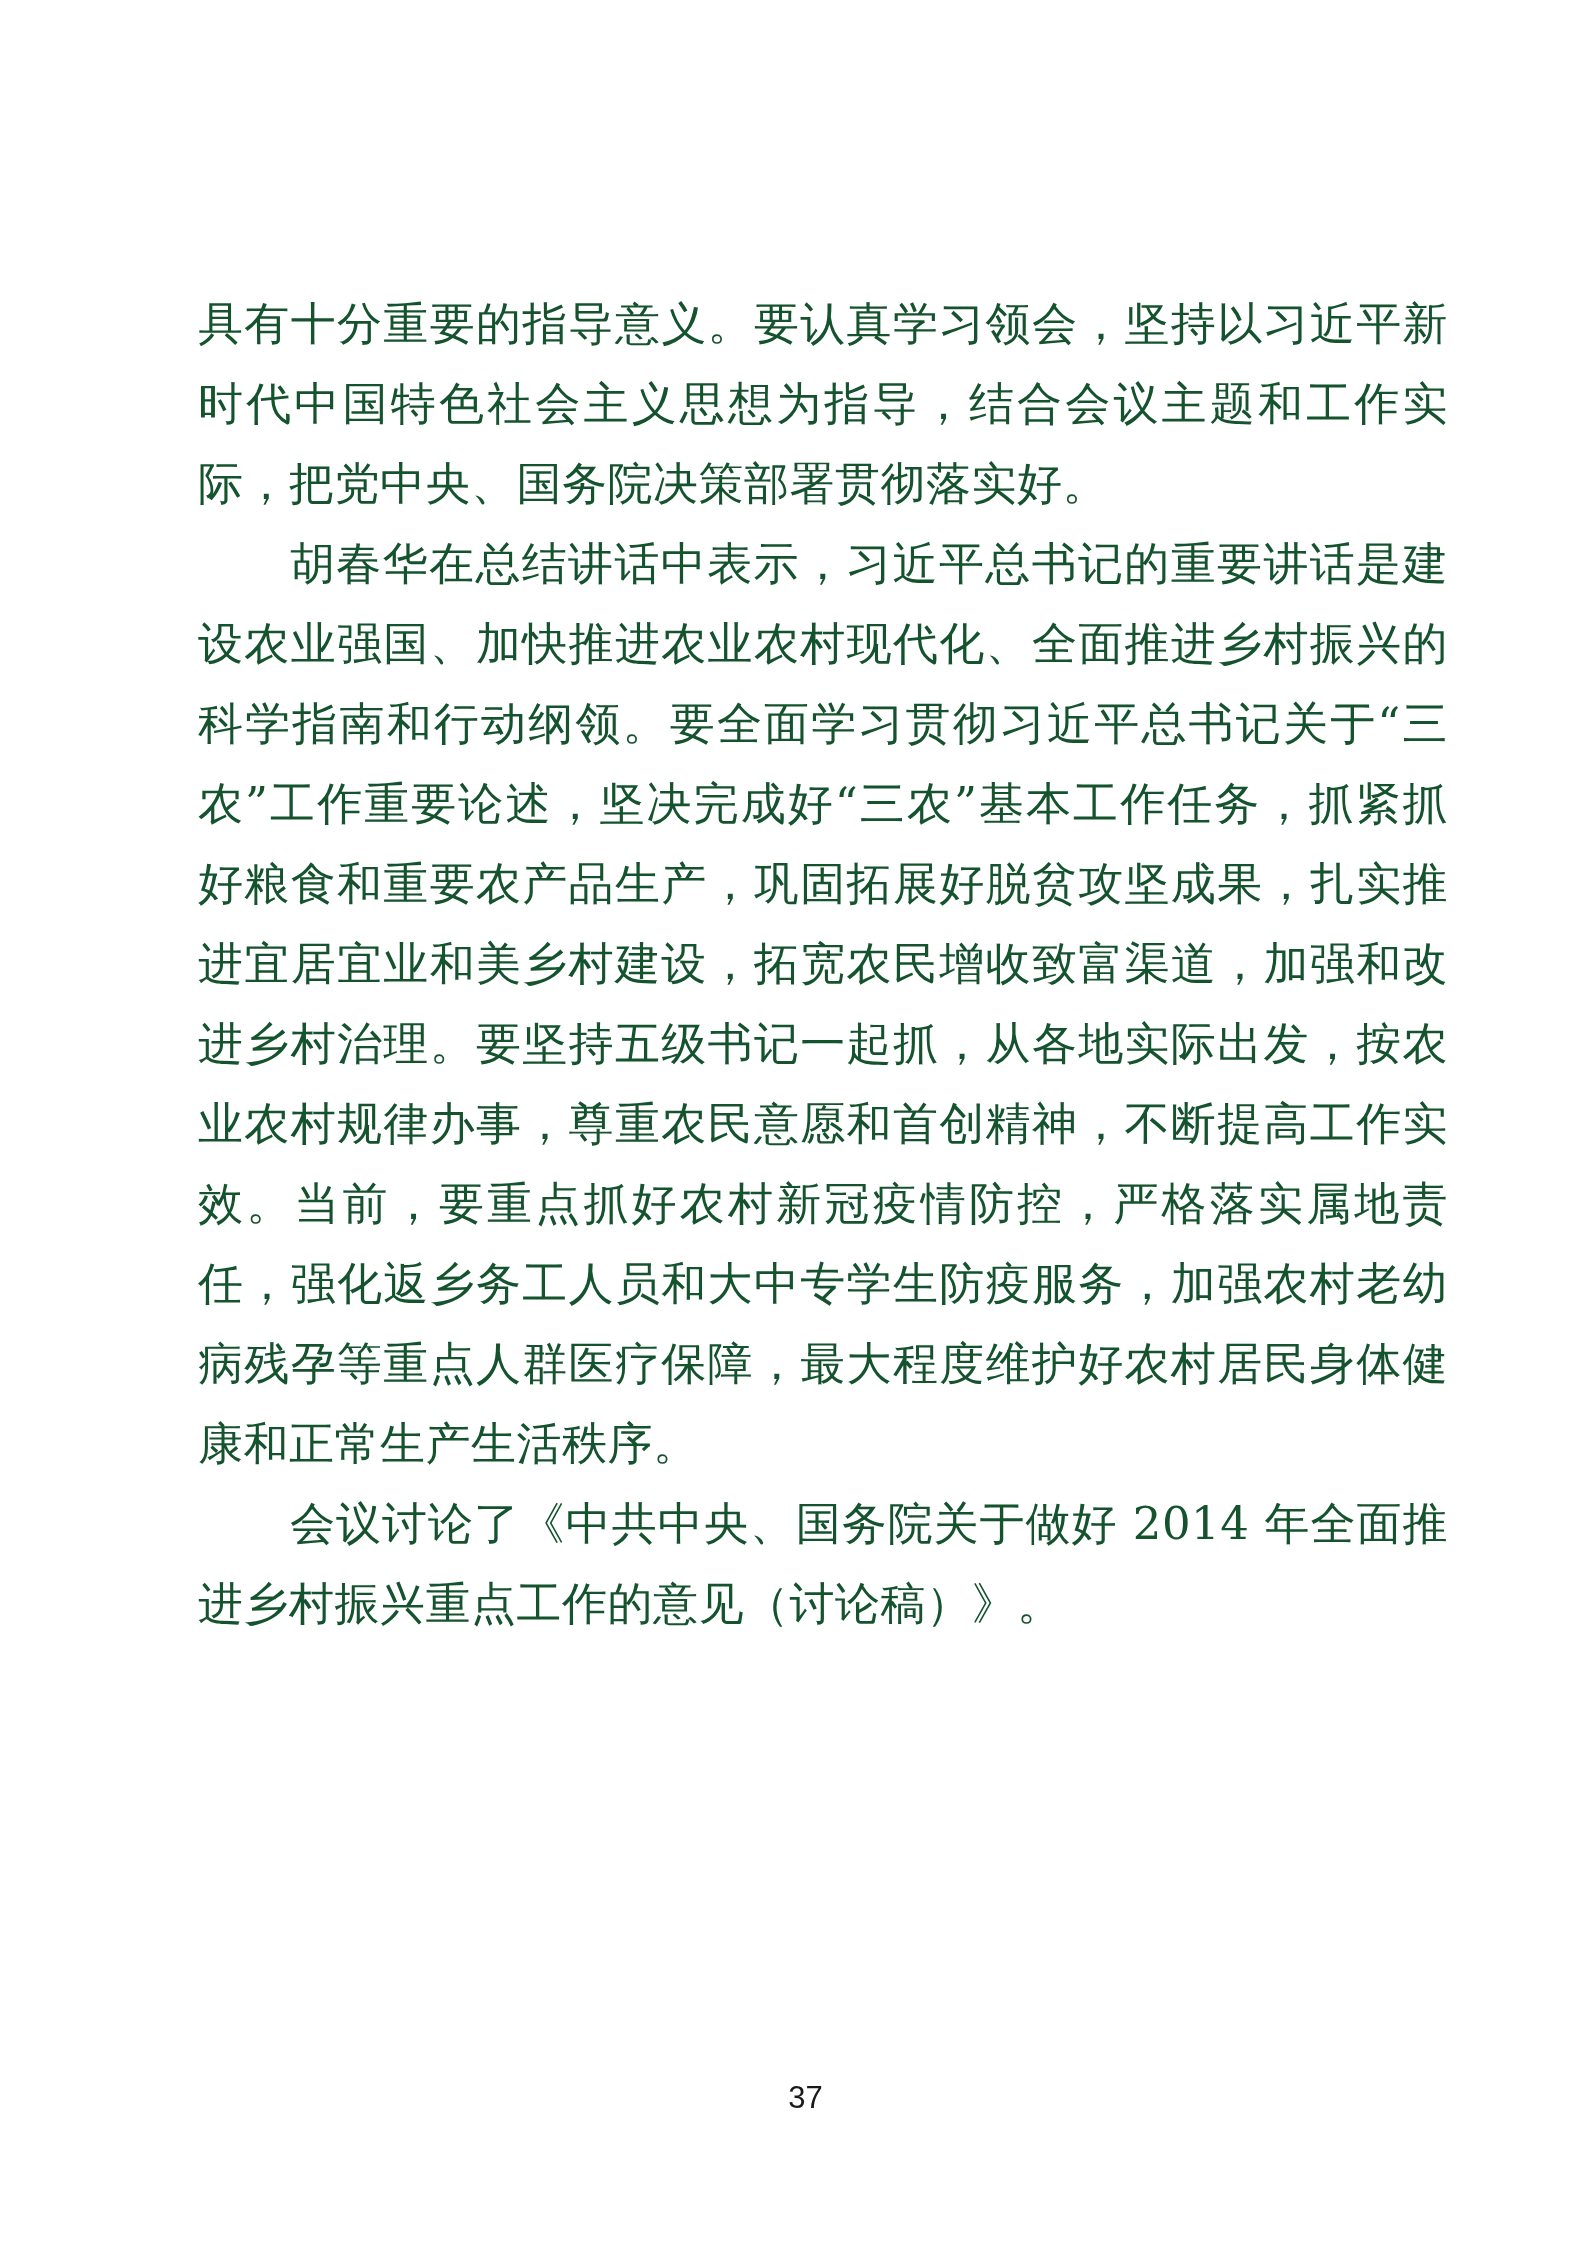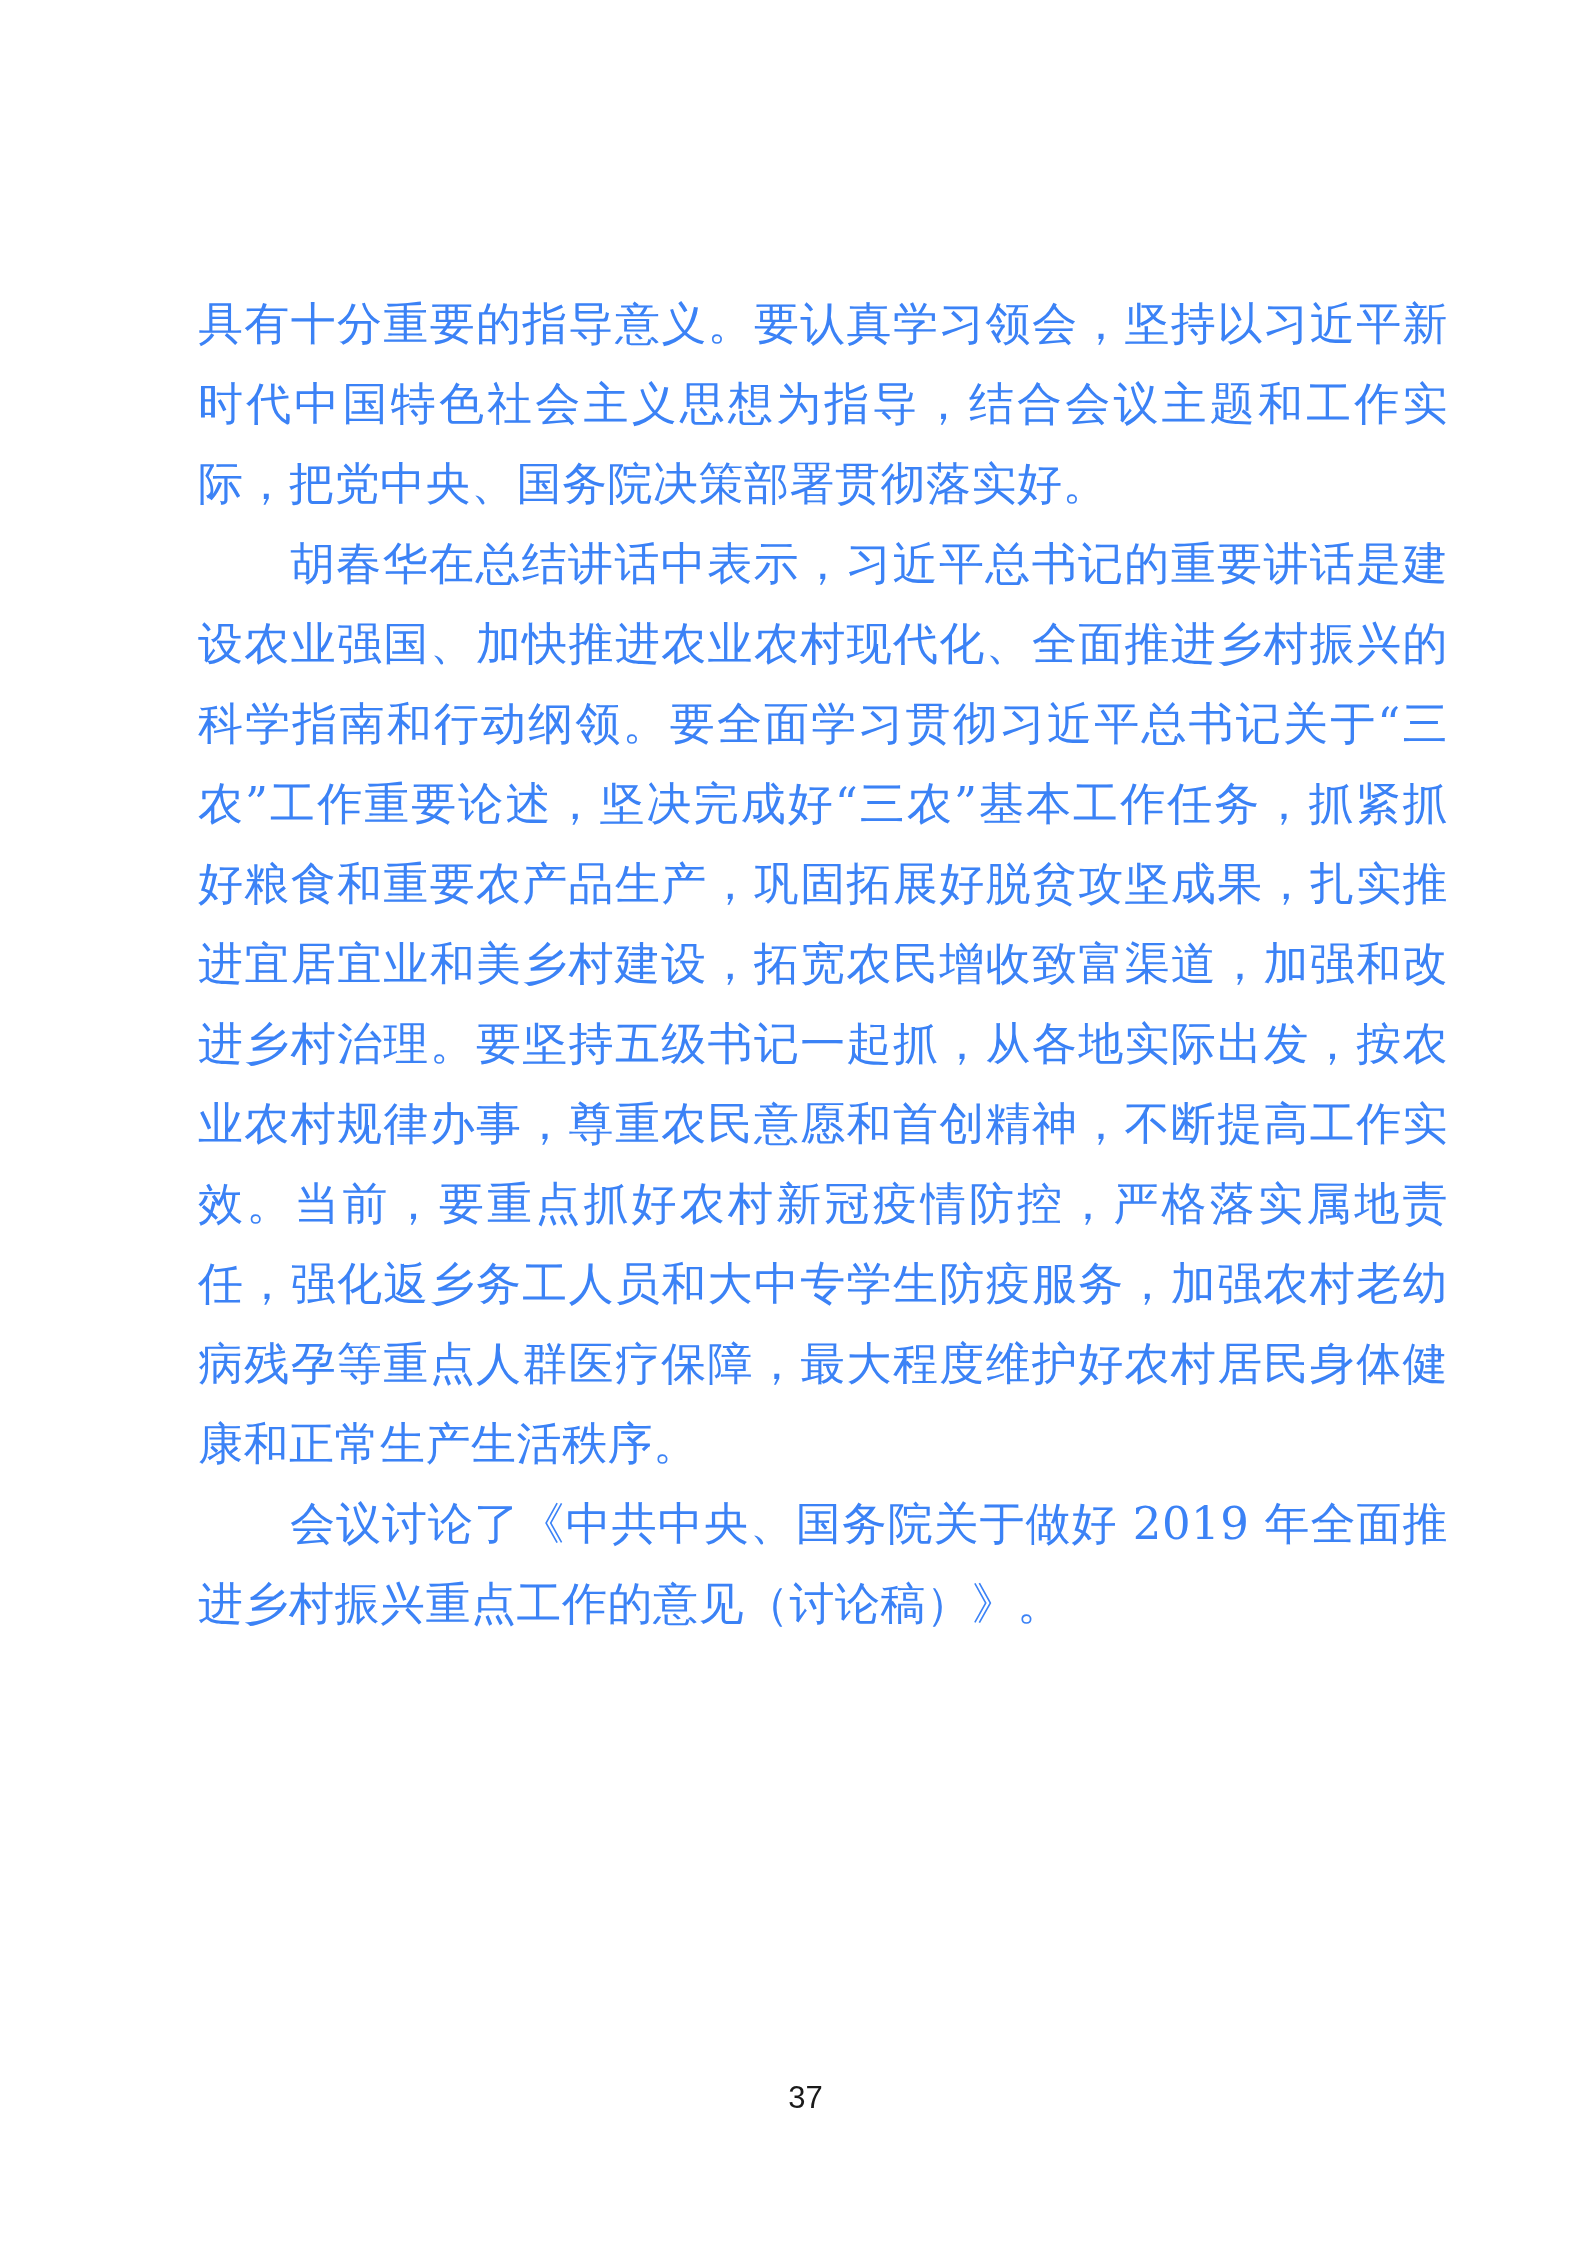--- a/index.html
+++ b/index.html
@@ -16,21 +16,21 @@
   .page {
     position: absolute;
     inset: 0;
     background: #ffffff;
   }
   .content {
     position: absolute;
     left: 198px;
     top: 284px;
     width: 1250px;
-    color: #3b82f6;
+    color: #14532d;
     font-family: "DejaVu Serif", "Liberation Serif", serif;
     font-size: 45px;
     line-height: 80px;
     text-align: justify;
     text-justify: inter-ideograph;
     letter-spacing: 0.5px;
   }
   .content p {
     margin: 0;
     padding: 0;
@@ -50,16 +50,16 @@
     line-height: 36px;
   }
 </style>
 </head>
 <body>
 
 <div class="page">
   <div class="content">
     <p class="para">具有十分重要的指导意义。要认真学习领会，坚持以习近平新时代中国特色社会主义思想为指导，结合会议主题和工作实际，把党中央、国务院决策部署贯彻落实好。</p>
     <p class="para indent">胡春华在总结讲话中表示，习近平总书记的重要讲话是建设农业强国、加快推进农业农村现代化、全面推进乡村振兴的科学指南和行动纲领。要全面学习贯彻习近平总书记关于“三农”工作重要论述，坚决完成好“三农”基本工作任务，抓紧抓好粮食和重要农产品生产，巩固拓展好脱贫攻坚成果，扎实推进宜居宜业和美乡村建设，拓宽农民增收致富渠道，加强和改进乡村治理。要坚持五级书记一起抓，从各地实际出发，按农业农村规律办事，尊重农民意愿和首创精神，不断提高工作实效。当前，要重点抓好农村新冠疫情防控，严格落实属地责任，强化返乡务工人员和大中专学生防疫服务，加强农村老幼病残孕等重点人群医疗保障，最大程度维护好农村居民身体健康和正常生产生活秩序。</p>
-    <p class="para indent">会议讨论了《中共中央、国务院关于做好 2019 年全面推进乡村振兴重点工作的意见（讨论稿）》。</p>
+    <p class="para indent">会议讨论了《中共中央、国务院关于做好 2014 年全面推进乡村振兴重点工作的意见（讨论稿）》。</p>
   </div>
   <div class="page-number">37</div>
 </div>
 
 </body></html>

